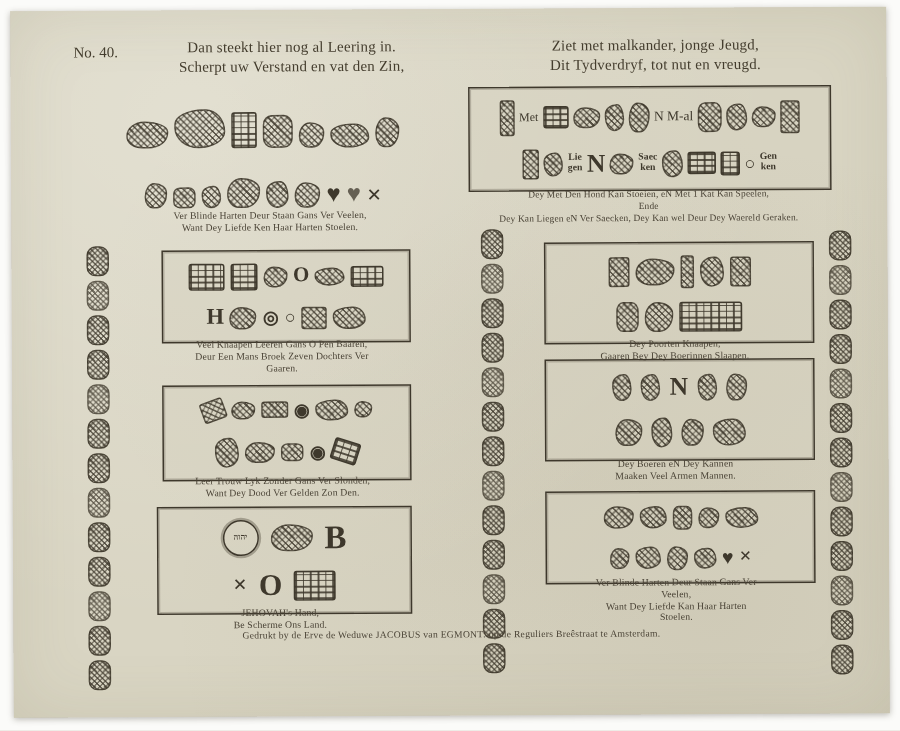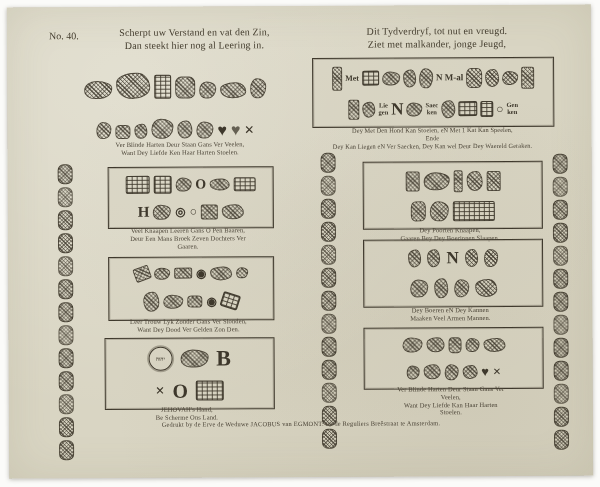--- a/index.html
+++ b/index.html
@@ -24,21 +24,21 @@
       background-image:repeating-linear-gradient(45deg,rgba(62,56,44,.85) 0 1px,rgba(0,0,0,0) 1px 3px),
                        repeating-linear-gradient(-45deg,rgba(62,56,44,.5) 0 1px,rgba(0,0,0,0) 1px 3px);}
   .r1{border-radius:45% 60% 50% 40% / 55% 40% 60% 45%;}
   .r2{border-radius:60% 40% 55% 50% / 40% 60% 45% 55%;}
   .r3{border-radius:30%;}
   .sq{border-radius:2px;}
   .grid{background-image:repeating-linear-gradient(0deg,rgba(62,56,44,.85) 0 1px,rgba(0,0,0,0) 1px 4px),
                          repeating-linear-gradient(90deg,rgba(62,56,44,.85) 0 1px,rgba(0,0,0,0) 1px 5px);
         border:1.2px solid rgba(62,56,44,.9);border-radius:2px;}
   .g{font-weight:bold;color:#3e382c;line-height:1;font-family:"Liberation Serif",serif;}
-  .word{font-weight:bold;font-size:8px;line-height:1;color:#3e382c;}
+  .word{font-weight:normal;font-size:8px;line-height:1;color:#3e382c;}
   .w2{display:inline-flex;flex-direction:column;align-items:center;font-weight:bold;
       font-size:6.5px;line-height:6.8px;color:#3e382c;}
   .box{border:1.6px solid #3e382c;box-shadow:inset 0 0 0 1px rgba(62,56,44,.25);
        background:rgba(214,209,191,.5);display:flex;flex-direction:column;
        justify-content:space-around;padding:3px 2px;}
   .circ{display:inline-flex;align-items:center;justify-content:center;border:1.3px solid #3e382c;
         border-radius:50%;font-size:5.5px;font-weight:bold;color:#3e382c;
         box-shadow:0 0 0 1.5px rgba(62,56,44,.35);}
   .orn-col{display:flex;flex-direction:column;align-items:center;gap:3px;width:14px;}
   .orn{width:13px;height:18px;border-radius:6px;border:1px solid rgba(62,56,44,.85);
@@ -46,26 +46,26 @@
                         repeating-linear-gradient(-45deg,rgba(62,56,44,.6) 0 1px,rgba(0,0,0,0) 1px 2.6px);}
 </style>
 </head>
 <body>
 
 <div class="stage">
   <div class="paper">
 
     <div class="abs no" style="left:42px;top:23px;">No. 40.</div>
     <div class="abs verse" style="left:80px;top:20px;width:215px;">
+      <div>Dan steekt hier nog al Leering in.</div>
       <div>Scherpt uw Verstand en vat den Zin,</div>
-      <div>Dan steekt hier nog al Leering in.</div>
     </div>
     <div class="abs verse" style="left:322px;top:20px;width:216px;">
+      <div>Ziet met malkander, jonge Jeugd,</div>
       <div>Dit Tydverdryf, tot nut en vreugd.</div>
-      <div>Ziet met malkander, jonge Jeugd,</div>
     </div>
 
     <div class="abs" style="left:47px;top:52px;width:242px;">
       <div class="row" style="height:40px;">
         <i class="st r1" style="width:26px;height:16px;"></i>
         <i class="st r2" style="width:32px;height:24px;"></i>
         <i class="grid" style="width:15px;height:22px;display:inline-block;"></i>
         <i class="st r3" style="width:18px;height:20px;"></i>
         <i class="st r1" style="width:15px;height:15px;"></i>
         <i class="st r2" style="width:24px;height:14px;"></i>

